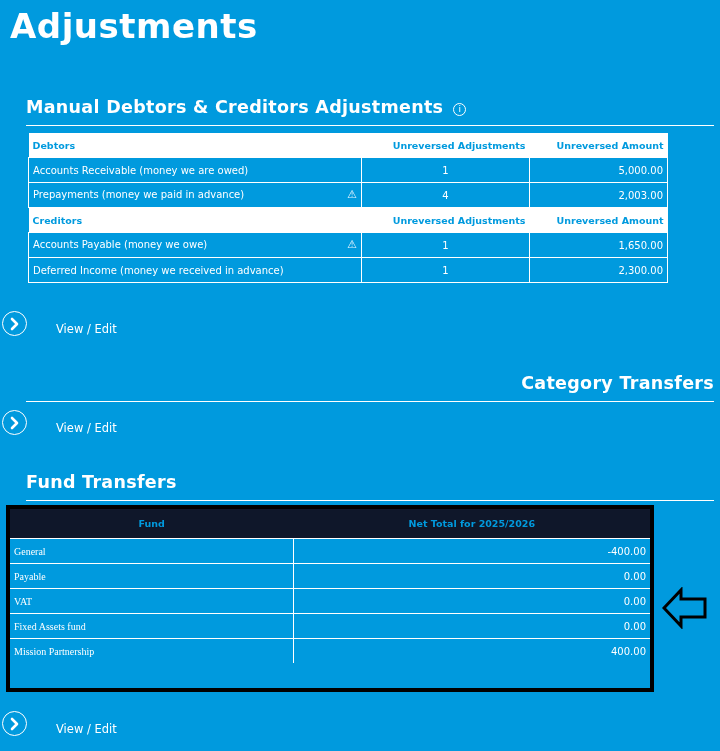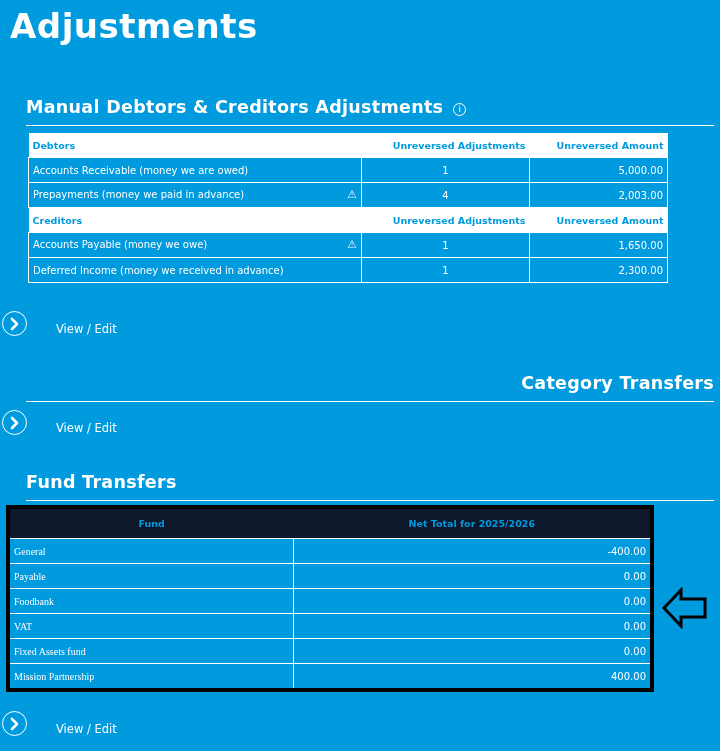--- a/index.html
+++ b/index.html
@@ -144,24 +144,20 @@
     </tr>
     <tr>
       <td>General</td>
       <td>-400.00</td>
     </tr>
     <tr>
       <td>Payable</td>
       <td>0.00</td>
     </tr>
     <tr>
-      <td>Foodbank</td>
-      <td>0.00</td>
-    </tr>
-    <tr>
       <td>VAT</td>
       <td>0.00</td>
     </tr>
     <tr>
       <td>Fixed Assets fund</td>
       <td>0.00</td>
     </tr>
     <tr>
       <td>Mission Partnership</td>
       <td>400.00</td>

